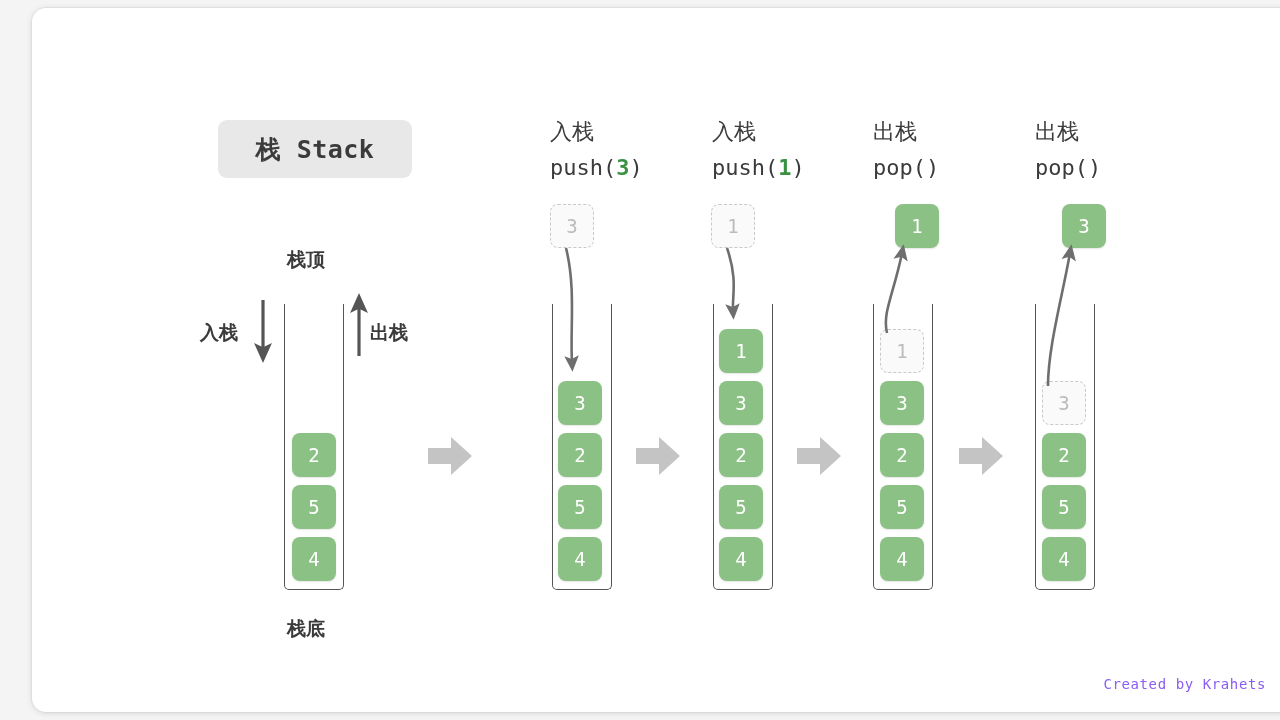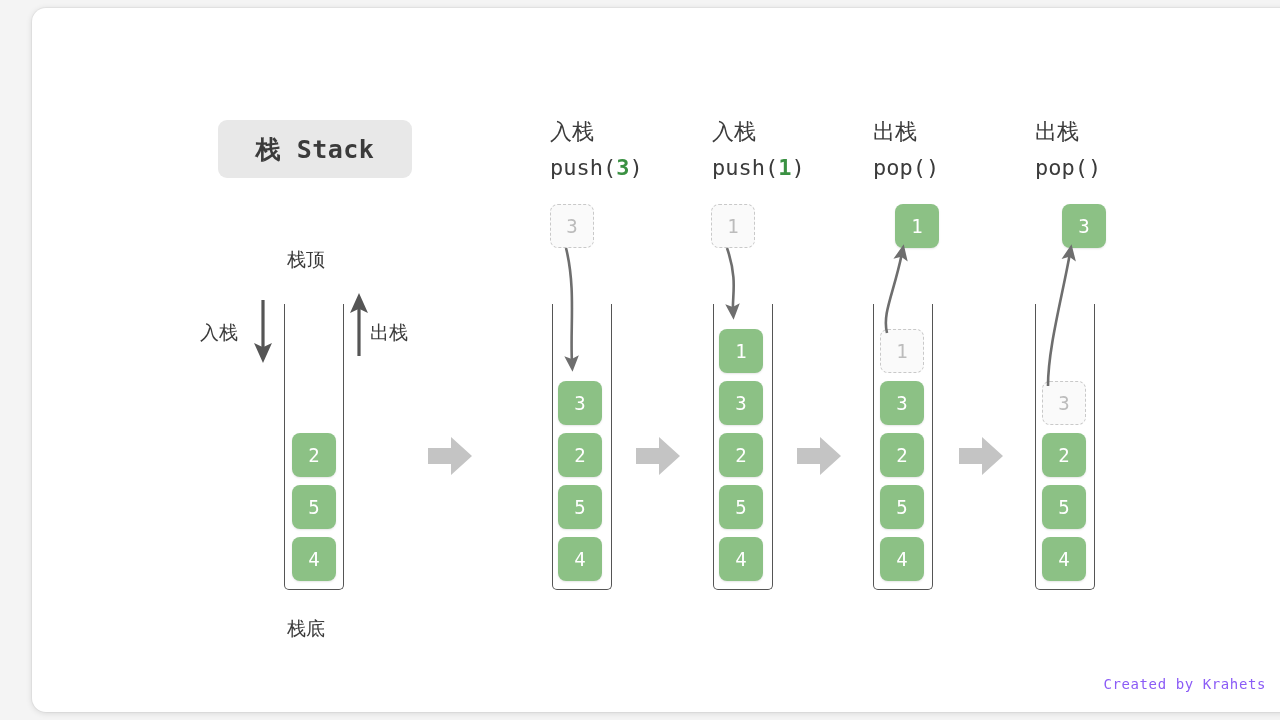--- a/index.html
+++ b/index.html
@@ -53,21 +53,21 @@
     color: #3b3b3b;
     letter-spacing: 0.5px;
     white-space: nowrap;
   }
 
   
   .cn-label {
     position: absolute;
     font-family: "DejaVu Sans", "Liberation Sans", sans-serif;
     font-size: 19px;
-    font-weight: normal;
+    font-weight: bold;
     color: #3b3b3b;
     white-space: nowrap;
   }
 
   .col-label {
     position: absolute;
     font-family: "DejaVu Sans Mono", "Liberation Mono", monospace;
     font-size: 22px;
     color: #3b3b3b;
     white-space: nowrap;

